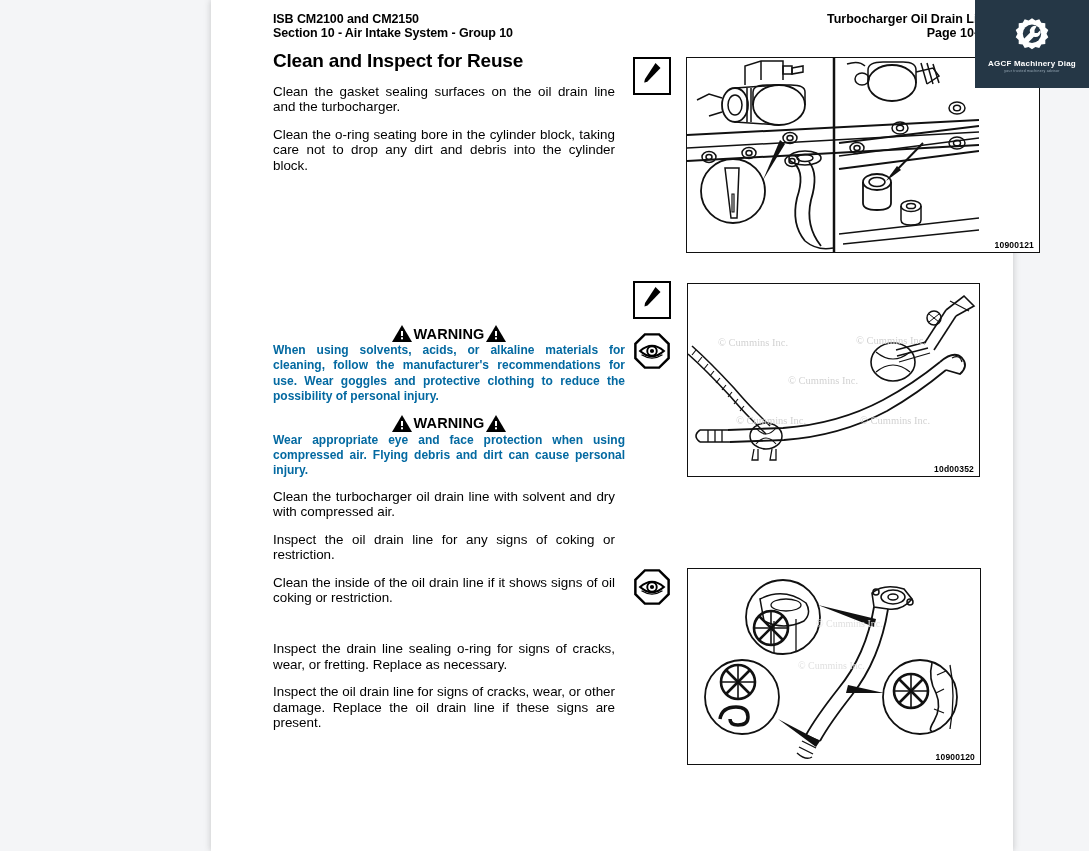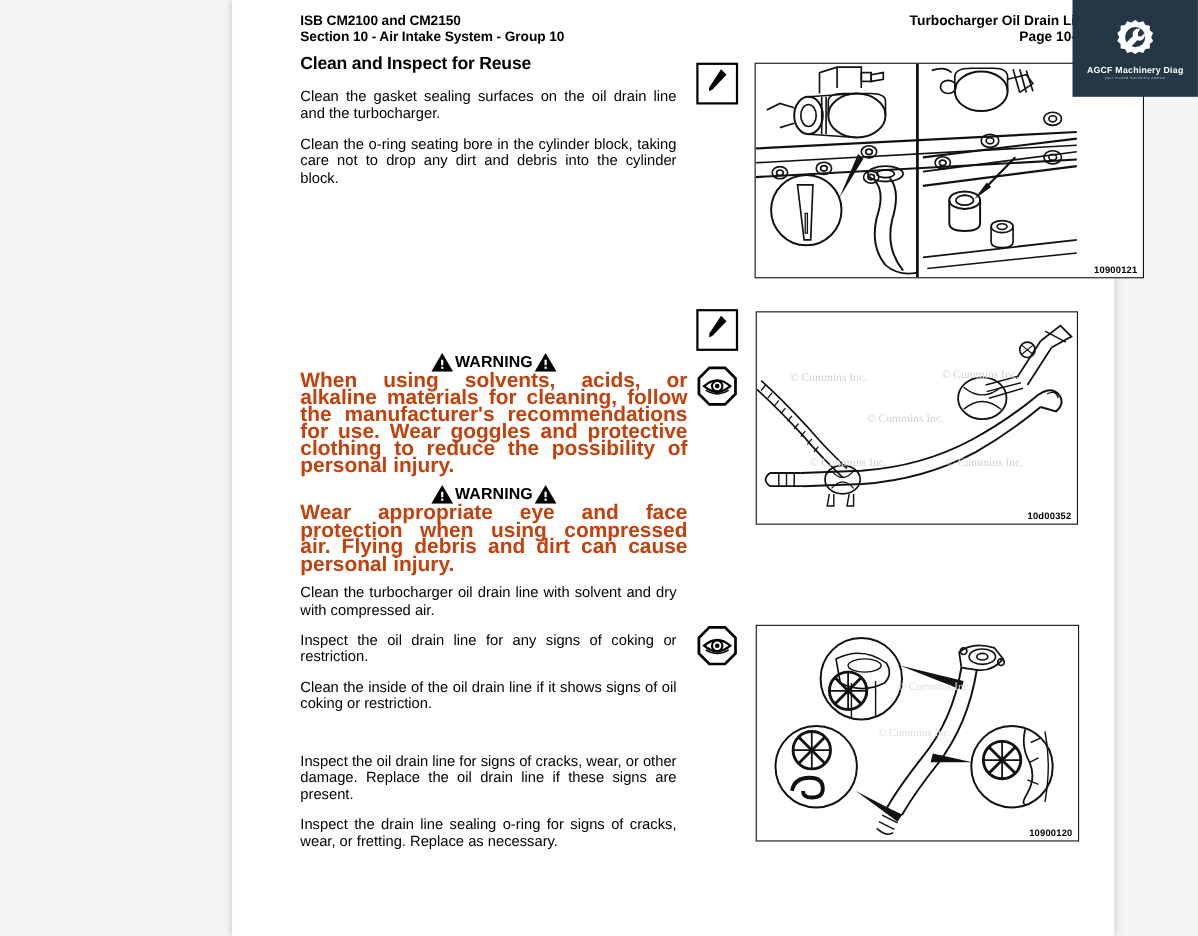--- a/index.html
+++ b/index.html
@@ -59,21 +59,21 @@
 
   
   #text-column {
     position: absolute;
     left: 62px;
     top: 50px;
     width: 352px;
   }
   h1#section-title {
     margin: 0 0 12px 0;
-    font-size: 16px;
+    font-size: 19px;
     font-weight: bold;
     letter-spacing: -0.2px;
     color: #000;
   }
   p.body-par {
     margin: 0 10px 12px 0;
     font-size: 13.4px;
     line-height: 15.4px;
     color: #000;
     text-align: justify;
@@ -92,24 +92,24 @@
   }
   .warning-word {
     font-size: 14.5px;
     font-weight: bold;
     letter-spacing: 0.1px;
     color: #000;
   }
   .warn-tri { display: block; }
   .warning-text {
     margin: 0;
-    font-size: 19px;
+    font-size: 12px;
     line-height: 15.4px;
     font-weight: bold;
-    color: #c2410c;
+    color: #0369a1;
     text-align: justify;
   }
 
   
   .gap-xl { height: 140px; }
   .gap-md { height: 24px; }
 
   
   .rail-icon {
     position: absolute;
@@ -232,22 +232,22 @@
       </div>
       <p class="warning-text">Wear appropriate eye and face protection when using compressed air. Flying debris and dirt can cause personal injury.</p>
     </div>
 
     <p class="body-par">Clean the turbocharger oil drain line with solvent and dry with compressed air.</p>
     <p class="body-par">Inspect the oil drain line for any signs of coking or restriction.</p>
     <p class="body-par">Clean the inside of the oil drain line if it shows signs of oil coking or restriction.</p>
 
     <div class="gap-md"></div>
 
+    <p class="body-par">Inspect the drain line sealing o-ring for signs of cracks, wear, or fretting. Replace as necessary.</p>
     <p class="body-par">Inspect the oil drain line for signs of cracks, wear, or other damage. Replace the oil drain line if these signs are present.</p>
-    <p class="body-par">Inspect the drain line sealing o-ring for signs of cracks, wear, or fretting. Replace as necessary.</p>
   </div>
 
   <div class="rail-icon" style="left:422px; top:57px;">
     <div class="clean-icon-box">
       <svg width="33" height="33" viewBox="0 0 33 33" style="position:absolute;left:0;top:0;">
         <polygon points="20.5,4 25.5,9 12.5,22.5 9.5,23.5 10,20" fill="#000"></polygon>
         <polygon points="10,20 9.5,23.5 12.5,22.5" fill="#000"></polygon>
       </svg>
     </div>
   </div>

